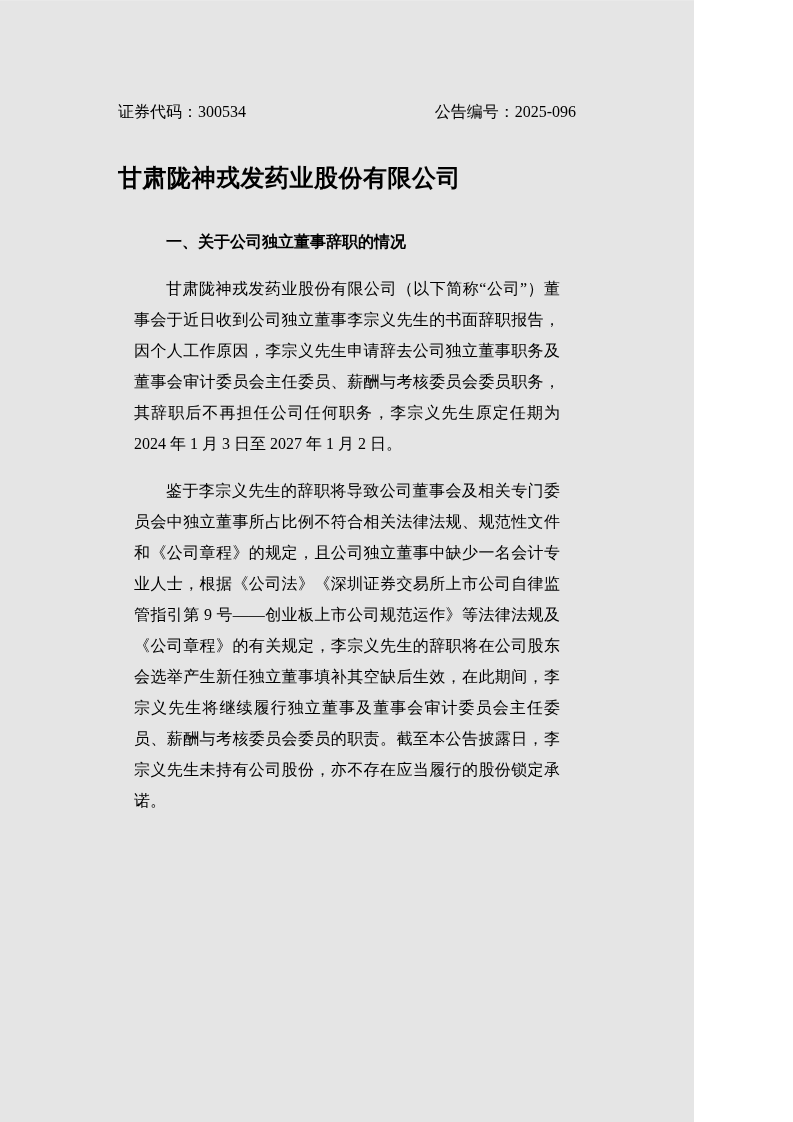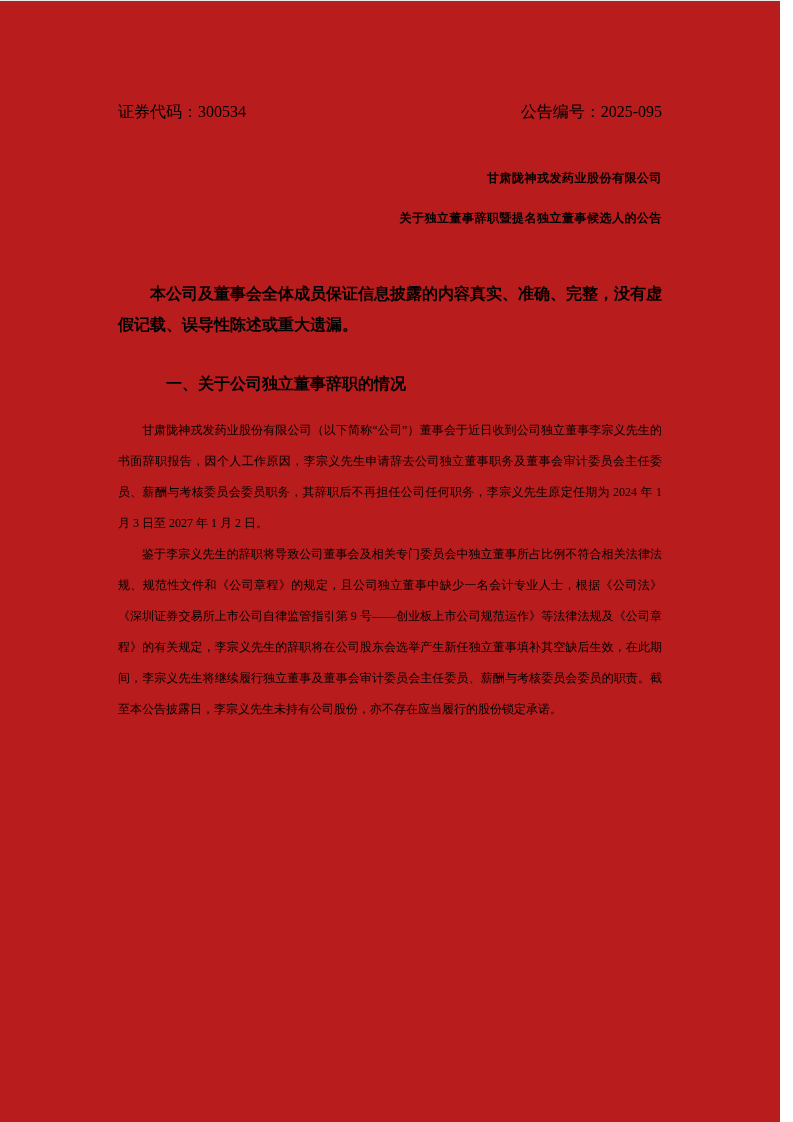--- a/index.html
+++ b/index.html
@@ -2,43 +2,43 @@
 <html><head>
 <meta charset="utf-8">
 <style>
   html, body {
     margin: 0;
     padding: 0;
     background: #ffffff;
   }
   .page {
     position: relative;
-    width: 780px;
+    width: 694px;
     height: 1122px;
-    background: #b91c1c;
+    background: #e5e5e5;
     box-sizing: border-box;
     border-top: 1px solid #e9e9e9;
     padding: 95px 118px 0 118px;
     overflow: hidden;
     font-family: "Liberation Serif", "DejaVu Serif", serif;
     color: #000000;
   }
   .doc-header {
     display: flex;
     justify-content: space-between;
     align-items: baseline;
     font-size: 16px;
     line-height: 31px;
     white-space: nowrap;
   }
   .doc-title {
     margin: 0;
-    font-size: 12px;
+    font-size: 24px;
     font-weight: bold;
-    text-align: right;
+    text-align: left;
     line-height: 40px;
     letter-spacing: 0.5px;
   }
   .doc-title.first {
     margin-top: 31px;
   }
   .declaration {
     margin: 40px 0 0 0;
     font-size: 16px;
     font-weight: bold;
@@ -50,42 +50,40 @@
     margin: 16px;
     font-size: 16px;
     font-weight: bold;
     line-height: 31px;
     text-indent: 2em;
   }
   .sec-heading.first {
     margin-top: 28px;
   }
   .para {
-    margin: 0;
-    font-size: 12px;
+    margin: 16px;
+    font-size: 16px;
     line-height: 31px;
     text-align: justify;
     text-indent: 2em;
   }
 </style>
 </head>
 <body>
 
 <div class="page">
 
   <div class="doc-header">
     <span>证券代码：300534</span>
-    <span>公告编号：2025-095</span>
+    <span>公告编号：2025-096</span>
   </div>
 
   <h1 class="doc-title first">甘肃陇神戎发药业股份有限公司</h1>
 
-  <h1 class="doc-title">关于独立董事辞职暨提名独立董事候选人的公告</h1>
 
-  <p class="declaration">本公司及董事会全体成员保证信息披露的内容真实、准确、完整，没有虚假记载、误导性陈述或重大遗漏。</p>
 
   <h2 class="sec-heading first">一、关于公司独立董事辞职的情况</h2>
 
   <p class="para">甘肃陇神戎发药业股份有限公司（以下简称“公司”）董事会于近日收到公司独立董事李宗义先生的书面辞职报告，因个人工作原因，李宗义先生申请辞去公司独立董事职务及董事会审计委员会主任委员、薪酬与考核委员会委员职务，其辞职后不再担任公司任何职务，李宗义先生原定任期为 2024 年 1 月 3 日至 2027 年 1 月 2 日。</p>
 
   <p class="para">鉴于李宗义先生的辞职将导致公司董事会及相关专门委员会中独立董事所占比例不符合相关法律法规、规范性文件和《公司章程》的规定，且公司独立董事中缺少一名会计专业人士，根据《公司法》《深圳证券交易所上市公司自律监管指引第 9 号——创业板上市公司规范运作》等法律法规及《公司章程》的有关规定，李宗义先生的辞职将在公司股东会选举产生新任独立董事填补其空缺后生效，在此期间，李宗义先生将继续履行独立董事及董事会审计委员会主任委员、薪酬与考核委员会委员的职责。截至本公告披露日，李宗义先生未持有公司股份，亦不存在应当履行的股份锁定承诺。</p>
 
 
 
 

